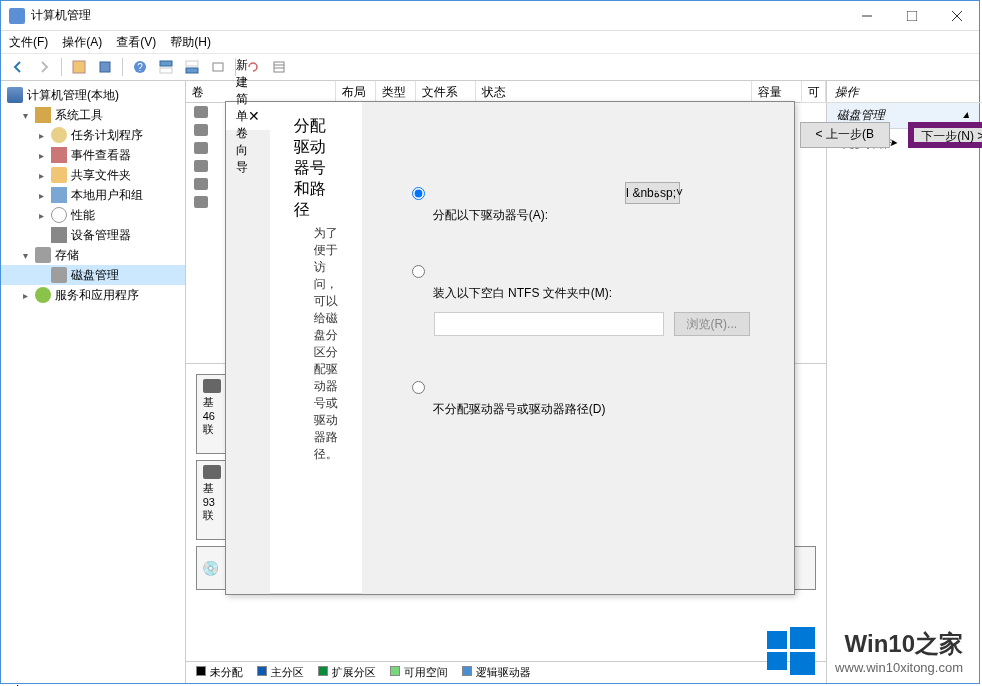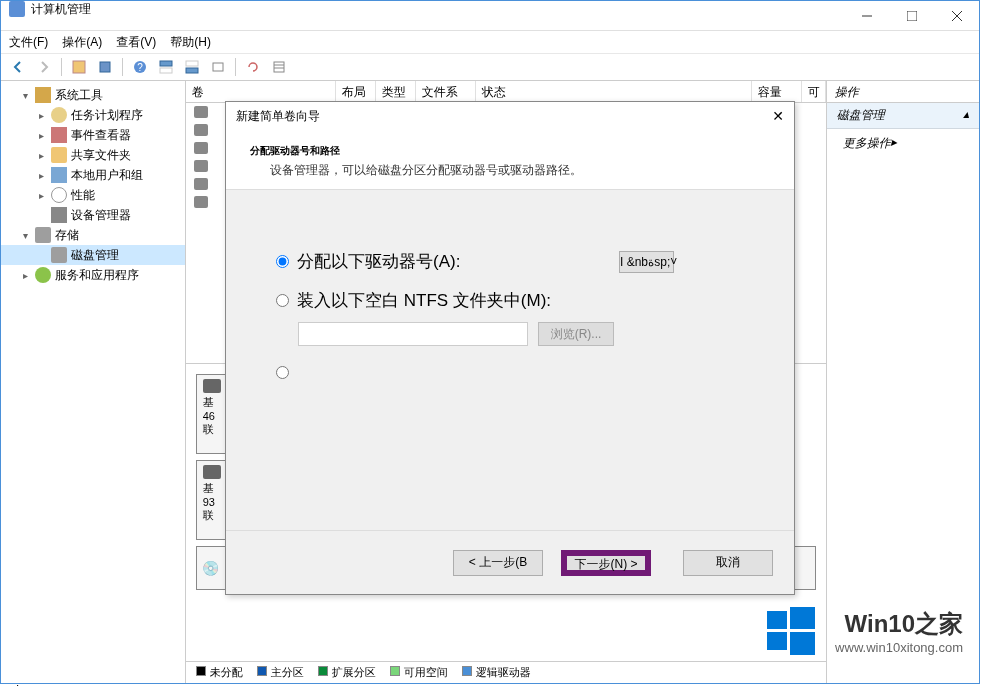--- a/index.html
+++ b/index.html
@@ -1,20 +1,20 @@
 <!DOCTYPE html>
 <html><head>
 <meta charset="utf-8">
 <style>
 * { box-sizing: border-box; margin: 0; padding: 0; }
 body { font-family: "Microsoft YaHei", "Segoe UI", sans-serif; font-size: 12px; background: #fff; width: 982px; height: 686px; overflow: hidden; position: relative; }
 
 .window { width: 980px; height: 684px; border: 1px solid #4a90d9; position: relative; background: #fff; }
 
-.titlebar { height: 30px; display: flex; align-items: flex-start; padding-left: 8px; border-bottom: 1px solid #e0e0e0; }
+.titlebar { height: 30px; display: flex; align-items: center; padding-left: 8px; border-bottom: 1px solid #e0e0e0; }
 .titlebar .app-icon { width: 16px; height: 16px; background: #5b8fd6; margin-right: 6px; border-radius: 2px; }
 .titlebar .title { flex: 1; font-size: 12px; }
 .winbtns { display: flex; height: 100%; }
 .winbtn { width: 45px; height: 29px; display: flex; align-items: center; justify-content: center; cursor: pointer; }
 .winbtn svg { width: 10px; height: 10px; }
 
 .menubar { height: 22px; display: flex; align-items: center; padding-left: 8px; gap: 14px; font-size: 12px; }
 .menubar span { cursor: pointer; }
 
 .toolbar { height: 28px; display: flex; align-items: center; padding-left: 6px; gap: 4px; border-top: 1px solid #e8e8e8; border-bottom: 1px solid #ccc; }
@@ -46,41 +46,41 @@
 
 .legend { height: 22px; display: flex; align-items: center; gap: 14px; padding-left: 10px; border-top: 1px solid #ccc; font-size: 11px; }
 .swatch { width: 10px; height: 10px; display: inline-block; margin-right: 4px; border: 1px solid #888; }
 
 .actions-panel { width: 160px; font-style: italic; }
 .actions-panel .hdr { height: 22px; padding: 3px 8px; border-bottom: 1px solid #ccc; background: #fff; }
 .actions-panel .section { background: #eaf3fb; padding: 4px 10px; display: flex; justify-content: space-between; border-bottom: 1px solid #d0d8e0; }
 .actions-panel .item { padding: 6px 16px; display: flex; cursor: pointer; }
 
 
-.dialog { position: absolute; left: 224px; top: 100px; width: 570px; height: 494px; background: #f0f0f0; border: 1px solid #888; box-shadow: 2px 2px 6px rgba(0,0,0,0.2); z-index: 100; display: flex; flex-direction: column; }
+.dialog { position: absolute; left: 224px; top: 100px; width: 570px; height: 494px; background: #f0f0f0; border: 1px solid #888; box-shadow: 2px 2px 6px rgba(0,0,0,0.2); z-index: 100; display: flex; flex-direction: row; }
 .dlg-title { height: 28px; background: #fff; display: flex; align-items: center; padding: 0 10px; font-size: 12px; }
 .dlg-title span:first-child { flex: 1; }
 .dlg-close { cursor: pointer; font-size: 14px; }
 .dlg-header { padding: 14px 24px 10px; background: #fff; border-bottom: 1px solid #ddd; }
-.dlg-header .h1 { font-weight: bold; font-size: 10px; }
+.dlg-header .h1 { font-weight: normal; font-size: 16px; }
 .dlg-header .h2 { font-size: 12px; padding-left: 20px; margin-top: 4px; color: #333; }
 .dlg-body { flex: 1; padding: 60px 50px 20px; }
 .opt-row { display: flex; align-items: center; margin-bottom: 16px; }
 .opt-row input[type=radio] { margin-right: 8px; }
-.opt-row label { font-size: 17px; }
+.opt-row label { font-size: 12px; margin-top: 45px; }
 .drive-select { width: 55px; height: 22px; margin-left: auto; margin-right: 70px; border: 1px solid #adadad; background: #e1e1e1; text-align: center; line-height: 20px; }
 .path-row { display: flex; align-items: center; padding-left: 22px; gap: 10px; margin-top: -6px; margin-bottom: 20px; }
 .path-input { width: 230px; height: 24px; border: 1px solid #ccc; background: #fff; }
 .browse-btn { width: 76px; height: 24px; background: #ddd; border: 1px solid #bbb; color: #888; font-size: 12px; }
 .dlg-buttons { height: 64px; display: flex; align-items: center; justify-content: flex-end; gap: 18px; padding-right: 21px; border-top: 1px solid #ddd; }
 .dlg-btn { width: 90px; height: 26px; background: #e1e1e1; border: 1px solid #adadad; font-size: 12px; cursor: pointer; }
 .dlg-btn.primary { border: 6px solid #701a75; }
 
 
-.watermark { position: absolute; right: 16px; bottom: 28px; text-align: right; z-index: 200; display: flex; align-items: center; gap: 20px; }
+.watermark { position: absolute; right: 16px; bottom: 8px; text-align: right; z-index: 200; display: flex; align-items: center; gap: 20px; }
 .wm-text .big { font-size: 24px; font-weight: bold; color: #333; }
 .wm-text .small { font-size: 13px; color: #666; }
 .wm-logo { width: 48px; height: 48px; }
 
 .icon-monitor { background: linear-gradient(#6b93c7,#3a6aa8); border-radius: 2px; }
 .icon-folder { background: #f0c674; border-radius: 2px; }
 .icon-gear { background: #8bc34a; border-radius: 50%; }
 .icon-disk { background: #9e9e9e; border-radius: 2px; }
 </style>
 </head>
@@ -173,20 +173,24 @@
         <svg width="14" height="14">
           <rect x="2" y="2" width="10" height="10" fill="none" stroke="#888"></rect>
           <line x1="2" y1="5" x2="12" y2="5" stroke="#888"></line>
           <line x1="2" y1="8" x2="12" y2="8" stroke="#888"></line>
         </svg>
       </div>
   </div>
 
   <div class="body-area">
     <div class="tree-panel">
+      <div class="tree-item">
+          <span class="icon icon-monitor"></span>
+          <span>计算机管理(本地)</span>
+        </div>
       <div class="tree-item indent-1">
           <span class="expander">▾</span>
           <span class="icon" style="background:#d4a74a;"></span>
           <span>系统工具</span>
         </div>
       <div class="tree-item indent-2">
           <span class="expander">▸</span>
           <span class="icon" style="background:#e8d088;border-radius:50%;"></span>
           <span>任务计划程序</span>
         </div>
@@ -315,38 +319,39 @@
 
   wal
    
   <div class="dialog">
     <div class="dlg-title">
       <span>新建简单卷向导</span>
       <span class="dlg-close">✕</span>
     </div>
     <div class="dlg-header">
       <div class="h1">分配驱动器号和路径</div>
-      <div class="h2">设备管理器，可以给磁盘分区分配驱动器号或驱动器路径。</div>
+      <div class="h2">为了便于访问，可以给磁盘分区分配驱动器号或驱动器路径。</div>
     </div>
     <div class="dlg-body">
       <div class="opt-row">
         <input type="radio" name="drv" checked="" style="">
         <label>分配以下驱动器号(A):</label>
         <div class="drive-select"><span>I</span>&nbsp;&amp;nbةsp;˅</div>
       </div>
       <div class="opt-row">
         <input type="radio" name="drv" style="">
         <label>装入以下空白 NTFS 文件夹中(M):</label>
       </div>
       <div class="path-row">
         <input class="path-input" disabled="" style="">
         <button class="browse-btn" disabled="">浏览(R)...</button>
       </div>
       <div class="opt-row">
         <input type="radio" name="drv" style="">
+        <label>不分配驱动器号或驱动器路径(D)</label>
       </div>
     </div>
     <div class="dlg-buttons">
       <button class="dlg-btn">&lt; 上一步(B</button>
       <button class="dlg-btn primary">下一步(N) &gt;</button>
       <button class="dlg-btn" style="margin-left:14px">取消</button>
     </div>
   </div>
 
   <div class="watermark">

